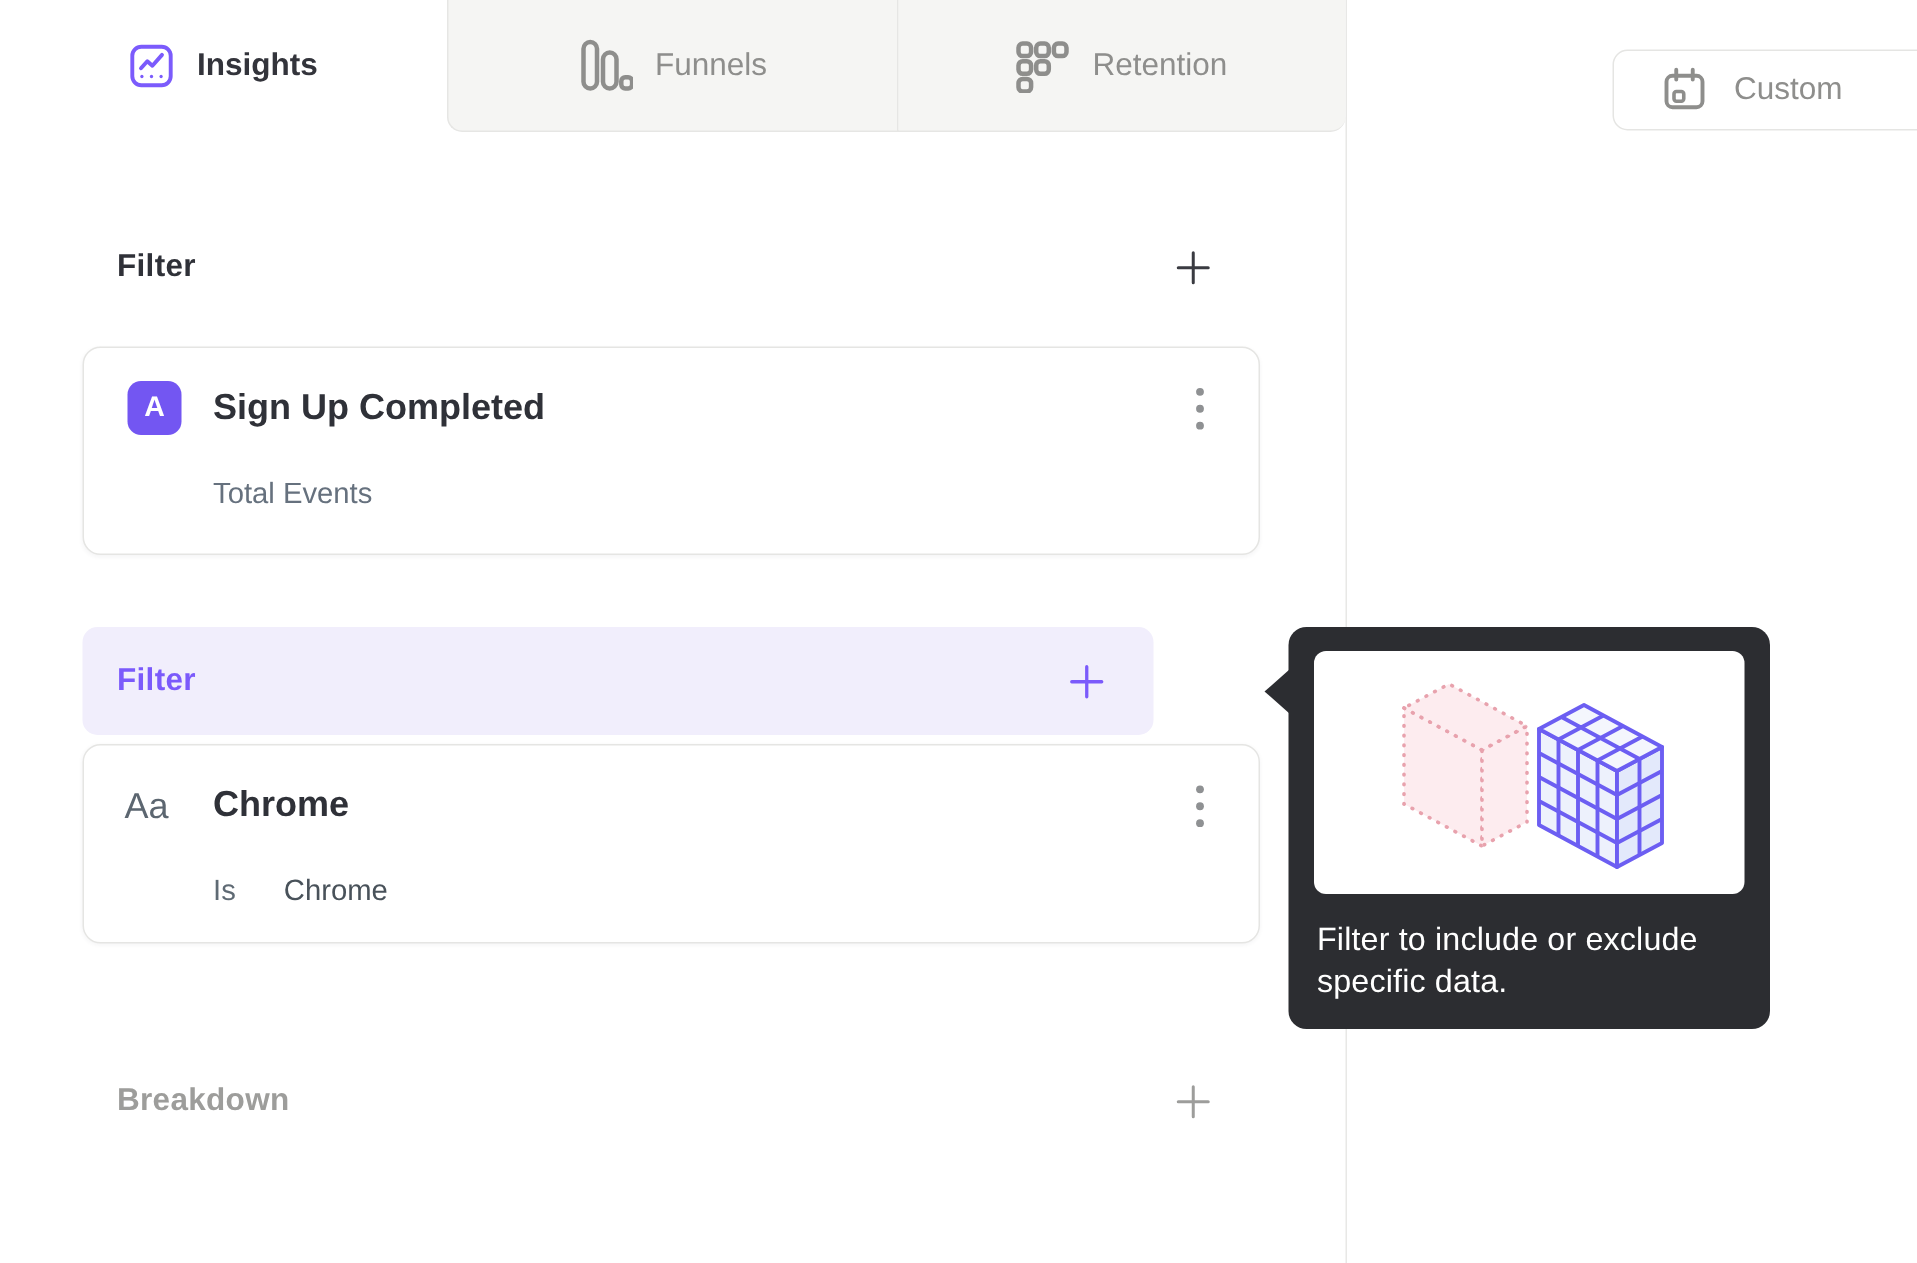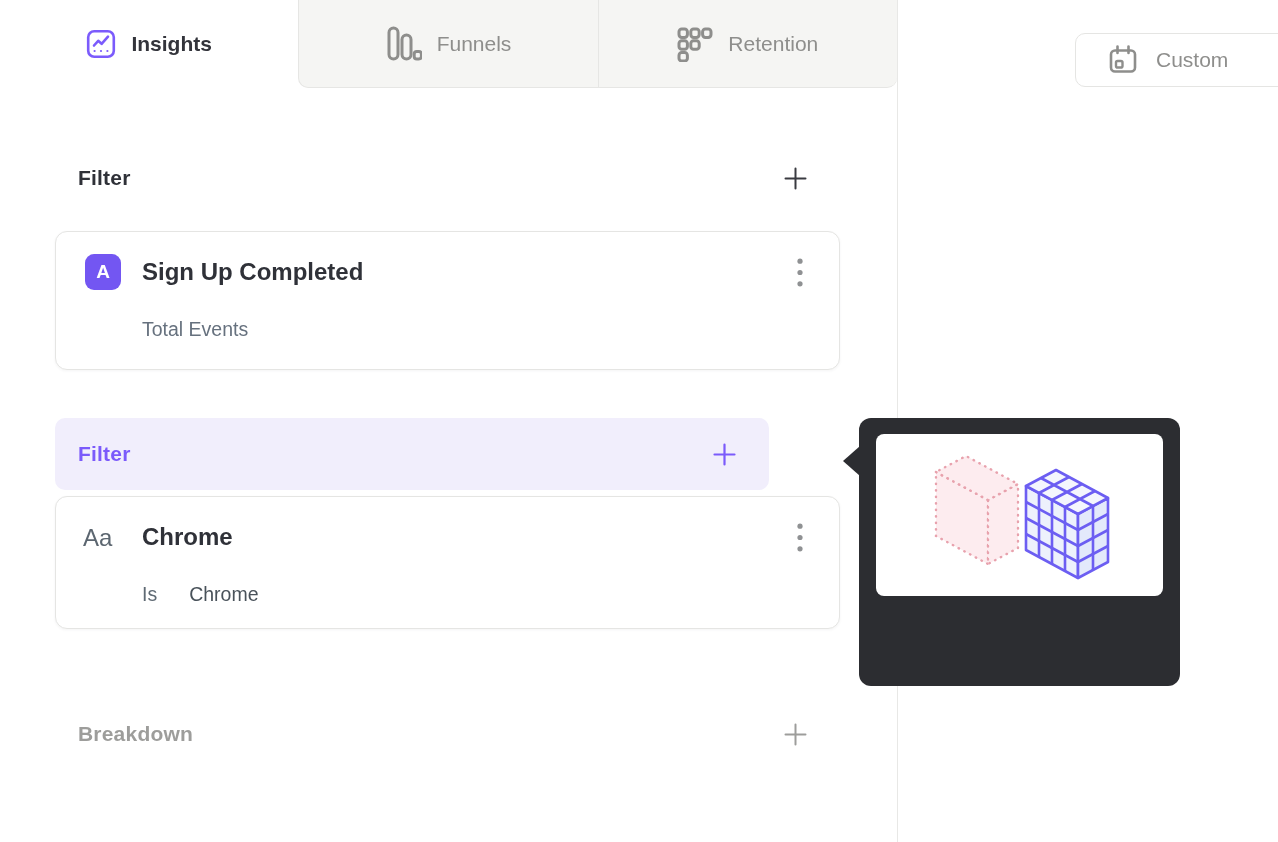--- a/index.html
+++ b/index.html
@@ -200,15 +200,16 @@
           <polygon points="202,80 232,64 232,128 202,144" fill="#e3e9fb"></polygon>
           <polygon points="150,52 202,80 232,64 180,36" fill="#f4f6fd"></polygon>
           <path d="M163,59 V123 M176,66 V130 M189,73 V137"></path>
           <path d="M150,68 L202,96 M150,84 L202,112 M150,100 L202,128"></path>
           <path d="M217,72 V136"></path>
           <path d="M202,96 L232,80 M202,112 L232,96 M202,128 L232,112"></path>
           <path d="M163,59 L193,43 M176,66 L206,50 M189,73 L219,57 M165,44 L217,72"></path>
         </g>
       </svg>
     </div>
+    <div class="caption">Filter to include or exclude specific data.</div>
   </div>
 
 </div>
 
 </body></html>

